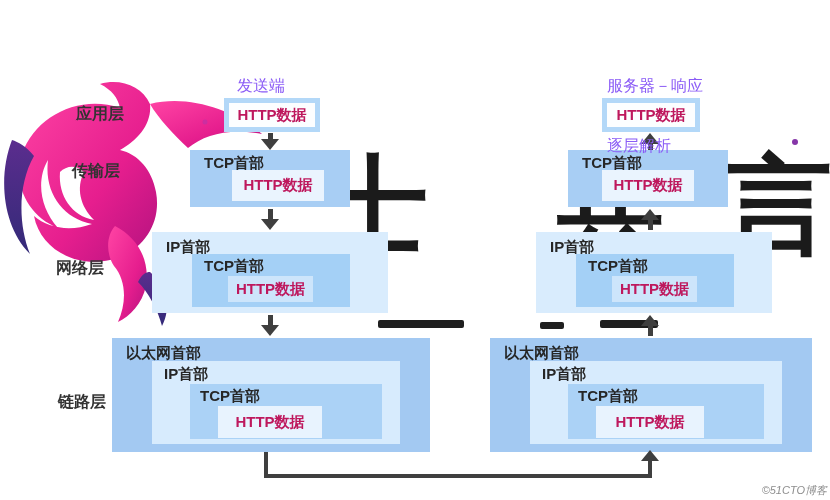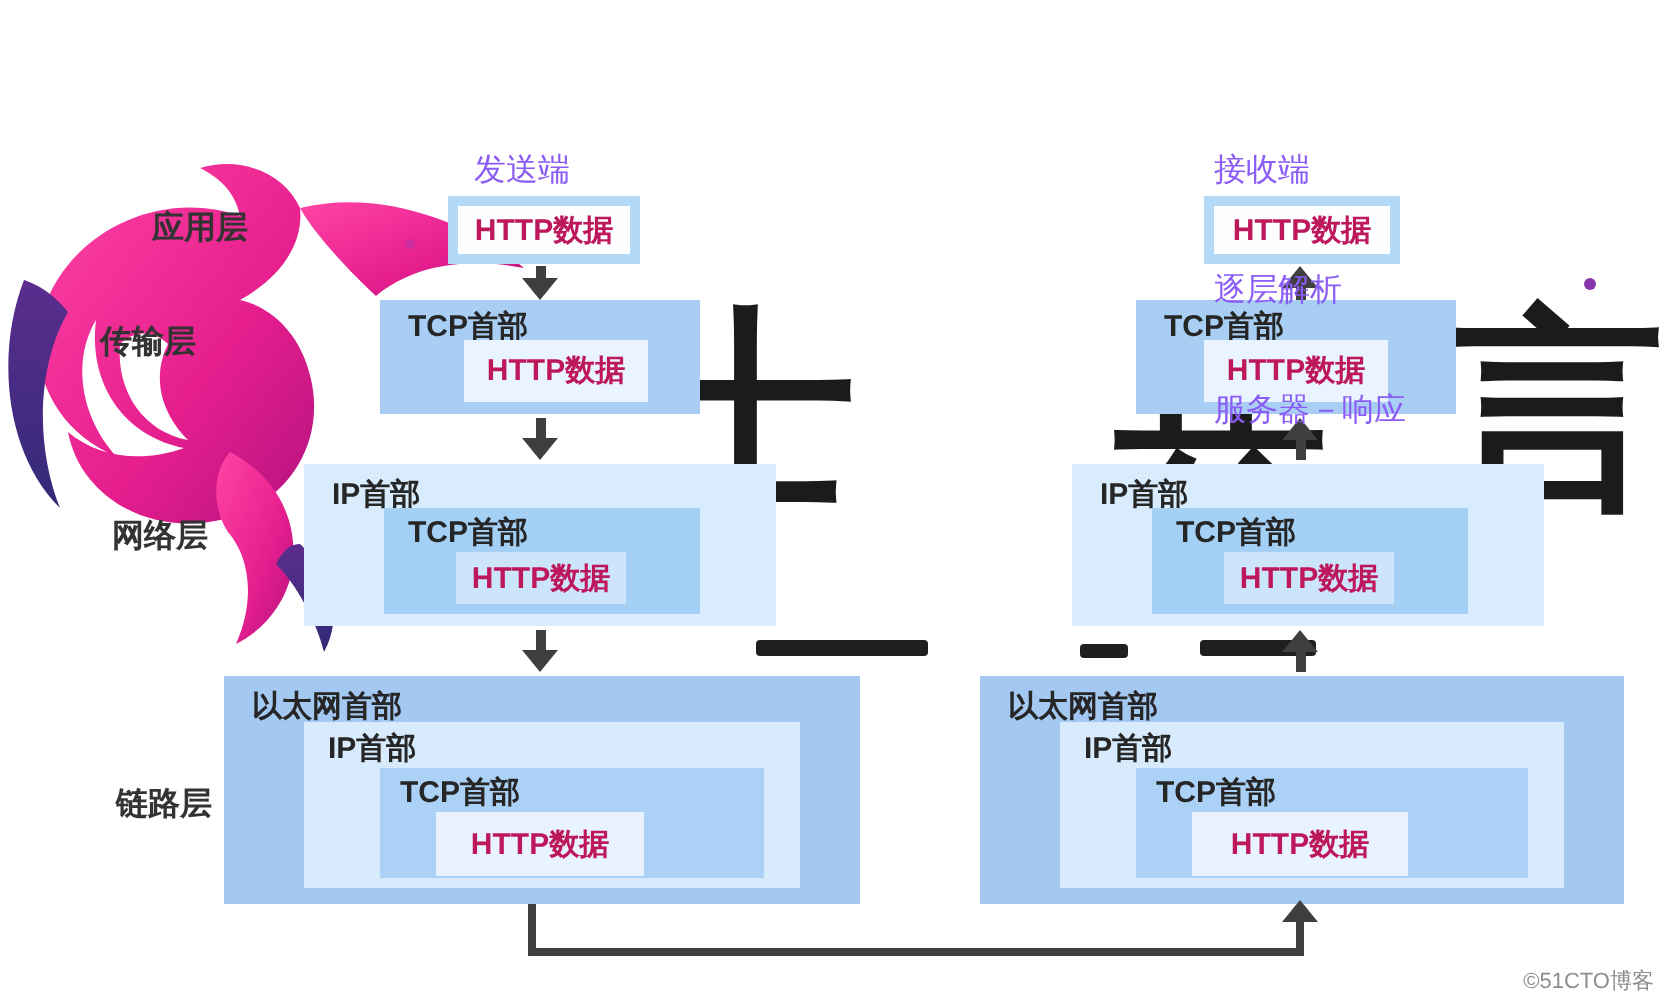--- a/index.html
+++ b/index.html
@@ -70,27 +70,26 @@
   <span class="wm-char" style="left:724px;top:152px;">言</span>
   <div class="wm-frag" style="left:378px;top:320px;width:86px;height:8px;"></div>
   <div class="wm-frag" style="left:540px;top:322px;width:24px;height:7px;"></div>
   <div class="wm-frag" style="left:600px;top:320px;width:58px;height:8px;"></div>
   <div class="sparkle" style="left:792px;top:139px;width:6px;height:6px;background:#8636a8;"></div>
 
   <div class="abs hdr" style="left:237px;top:36px;">
     <div>发送端</div>
   </div>
   <div class="abs hdr" style="left:607px;top:36px;">
-    <div>接收端</div>
+    <div>服务器－响应</div>
     <div>逐层解析</div>
-    <div>服务器－响应</div>
   </div>
 
   <div class="abs layer-lbl" style="left:52px;top:104px;margin-left:24px;">应用层</div>
-  <div class="abs layer-lbl" style="left:50px;top:161px;">传输层</div>
+  <div class="abs layer-lbl" style="left:72px;top:161px;">传输层</div>
   <div class="abs layer-lbl" style="left:56px;top:258px;">网络层</div>
   <div class="abs layer-lbl" style="left:58px;top:392px;">链路层</div>
 
   <div class="bx center-txt" style="left:224px;top:98px;width:96px;height:34px;border:5px solid #b3d8f8;background:#fcfeff;">
     <span>HTTP数据</span>
   </div>
   <div class="arrow" style="left:261px;top:133px;">
     <div class="shaft" style="height:6px;"></div>
       <div class="head-down"></div>
   </div>
@@ -178,15 +177,15 @@
       </div>
     </div>
   </div>
 
   <div class="conn" style="left:264px;top:452px;width:4px;height:26px;"></div>
   <div class="conn" style="left:264px;top:474px;width:388px;height:4px;"></div>
   <div class="conn" style="left:648px;top:461px;width:4px;height:17px;"></div>
   <div class="abs" style="left:641px;top:450px;width:0;height:0;z-index:4;
        border-left:9px solid transparent;border-right:9px solid transparent;border-bottom:11px solid #3f3f3f;"></div>
 
-  <div class="corner-wm" style="right:3px;bottom:2px;">©51CTO博客</div>
+  <div class="corner-wm" style="right:3px;bottom:2px;font-style:italic;">©51CTO博客</div>
 
 </div>
 
 </body></html>

